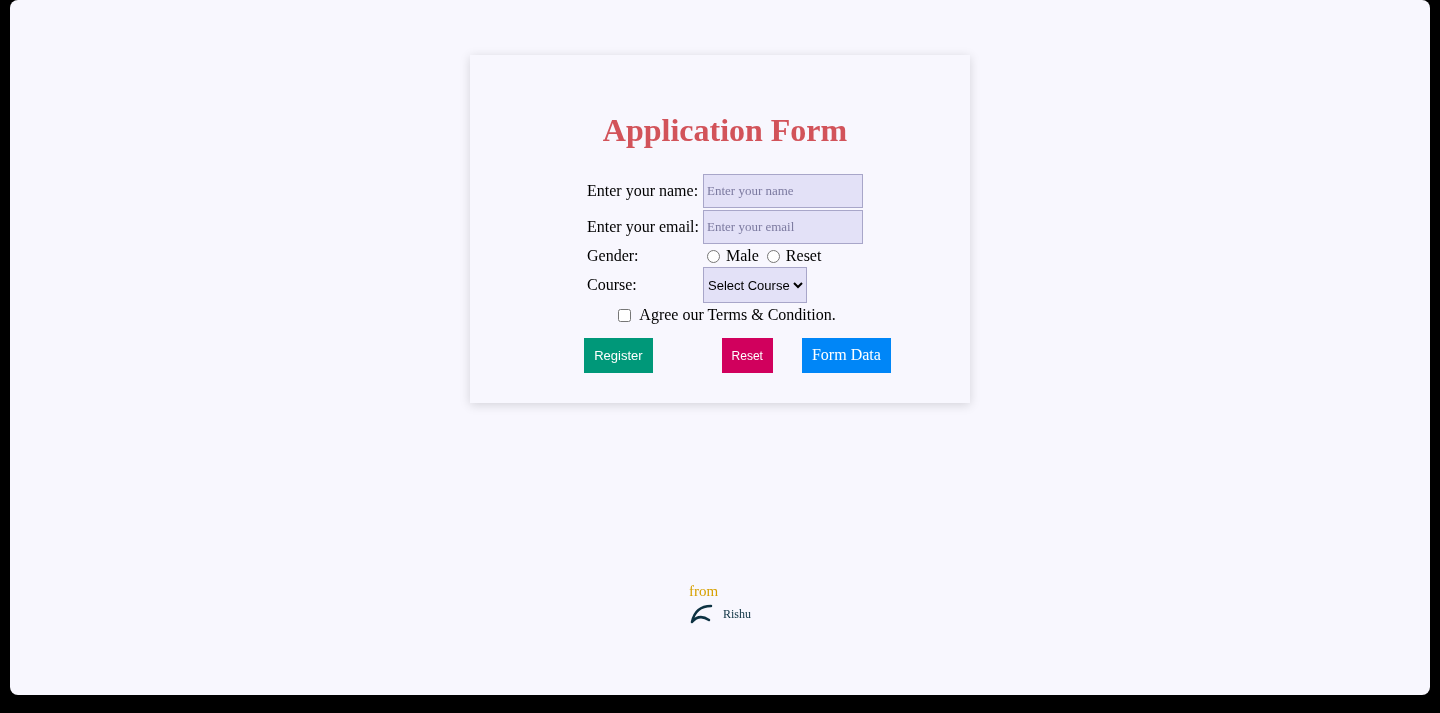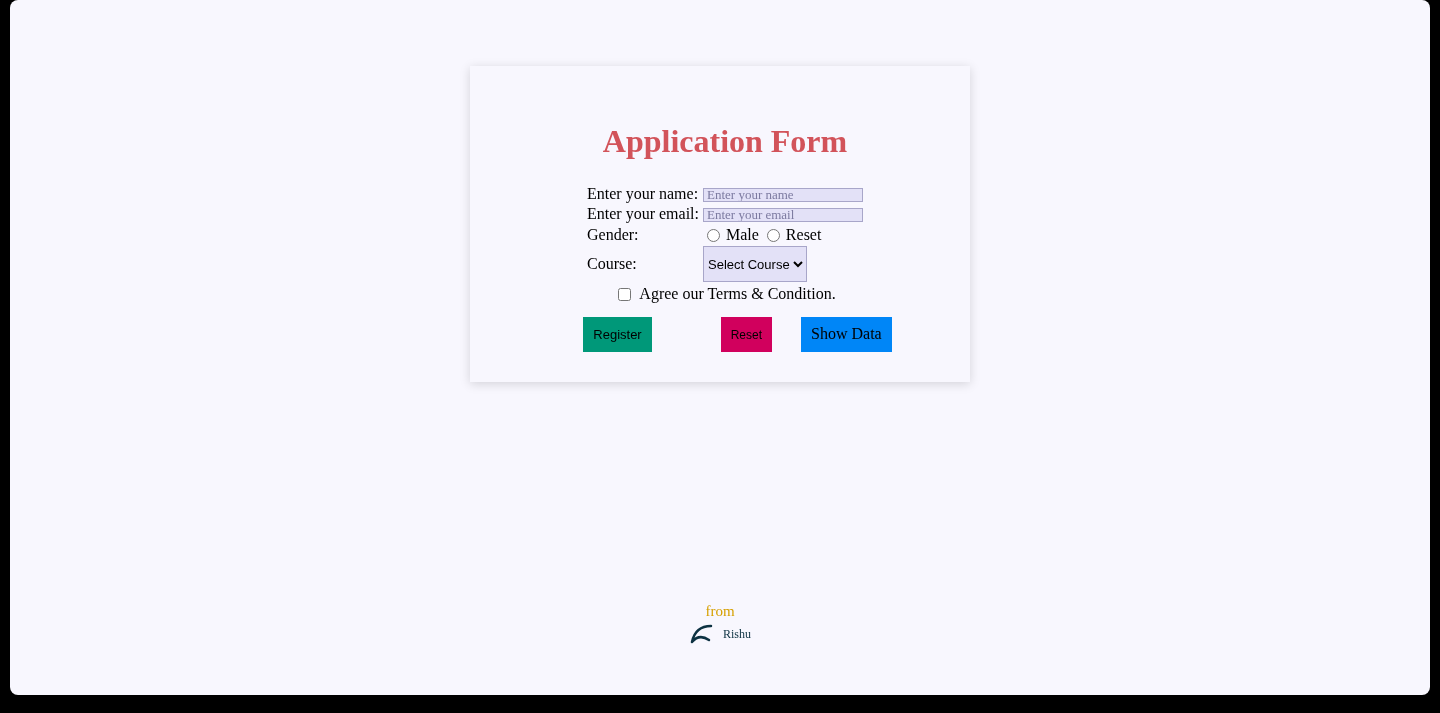--- a/index.html
+++ b/index.html
@@ -15,21 +15,21 @@
   .page {
     position: absolute;
     top: 0; left: 10px; right: 10px;
     height: 695px;
     background: #f8f7fe;
     border-radius: 8px;
     box-shadow: 0 30px 40px -10px rgba(0,0,0,0.35);
   }
   .card {
     position: absolute;
-    top: 66px;
+    top: 55px;
     left: 50%;
     transform: translateX(-50%);
     width: 500px;
     background: #f8f7fe;
     box-shadow: 0 2px 10px rgba(0,0,0,0.15);
     padding: 35px 25px 30px 35px;
   }
   .card h1 {
     text-align: center;
     color: #d2535a;
@@ -47,21 +47,21 @@
     padding: 1px 2px;
     vertical-align: middle;
   }
   input[type="text"], input[type="email"] {
     background: #e3e1f7;
     border: 1px solid #a8a6c9;
     font-family: inherit;
     font-size: 13px;
     padding: 1px 3px;
     width: 160px;
-    height: 14px;
+    height: 34px;
   }
   input::placeholder { color: #7c7aa0; }
   select {
     background: #e3e1f7;
     border: 1px solid #a8a6c9;
     font-family: Arial, sans-serif;
     font-size: 13px;
     height: 36px;
   }
   .radio-row input[type="radio"] { margin: 0 2px 0 4px; vertical-align: middle; }
@@ -76,36 +76,35 @@
   .btn-row {
     text-align: center;
     margin-top: 12px;
     display: flex;
     justify-content: center;
     align-items: stretch;
     gap: 4px;
   }
   .btn {
     border: none;
-    color: #000000;
+    color: #ffffff;
     padding: 10px 10px;
     font-family: inherit;
     cursor: pointer;
     display: inline-block;
     margin-left: 25px;
   }
   .btn-register { background: #009879; font-size: 13px; font-family: Arial, sans-serif; margin-right: 40px; }
   .btn-reset { background: #d1005d; font-size: 12px; font-family: Arial, sans-serif; }
   .btn-show { background: #0086f7; font-size: 16px; font-family: "Times New Roman", serif; padding: 8px 10px; }
   .footer {
     position: absolute;
-    bottom: 49px;
+    bottom: 69px;
     left: 50%;
     transform: translateX(-50%);
-    text-align: center;
   }
   .footer .from {
     color: #d6a000;
     font-size: 15px;
     margin-bottom: 2px;
   }
   .footer .sig {
     display: flex;
     align-items: center;
     justify-content: center;
@@ -161,21 +160,21 @@
           <input type="checkbox" style="">
           <span>Agree our Terms &amp; Condition.</span>
         </td>
       </tr>
     </tbody>
       </table>
 
     <div class="btn-row">
       <button class="btn btn-register">Register</button>
       <button class="btn btn-reset">Reset</button>
-      <a class="btn btn-show">Show Data</a>
+      <a class="btn btn-show">Form Data</a>
     </div>
   </div>
 
   <div class="footer">
     <div class="from">from</div>
     <div class="sig">
       <span>
         <svg width="26" height="24" viewBox="0 0 26 24">
           <path d="M3 20 C 6 6, 16 4, 22 4 M3 20 C 8 14, 14 14, 20 18" stroke="#0d3242" stroke-width="2.5" fill="none" stroke-linecap="round"></path>
         </svg>

